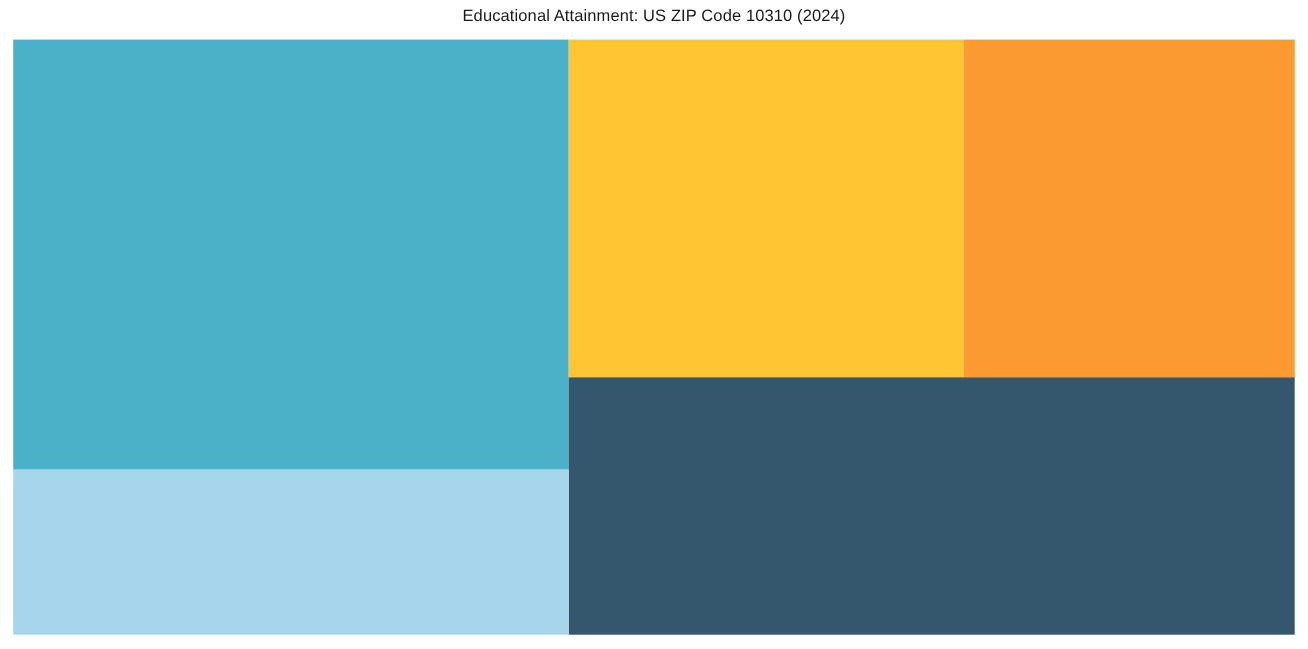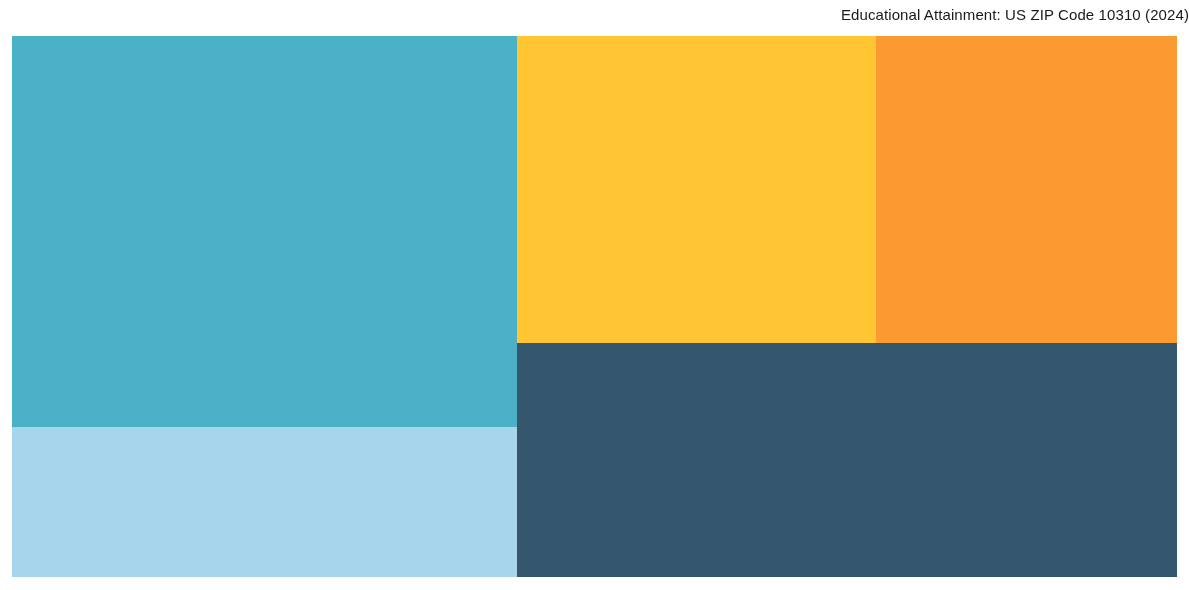--- a/index.html
+++ b/index.html
@@ -17,21 +17,21 @@
     width: 1189px;
     height: 590px;
     background: #ffffff;
     overflow: hidden;
   }
   #chart-title {
     position: absolute;
     left: 0;
     top: 5px;
     width: 1189px;
-    text-align: right;
+    text-align: center;
     font-size: 15px;
     font-weight: 400;
     color: #1a1a1a;
     line-height: 19px;
     letter-spacing: 0.1px;
     white-space: nowrap;
     user-select: none;
   }
   #treemap {
     position: absolute;

